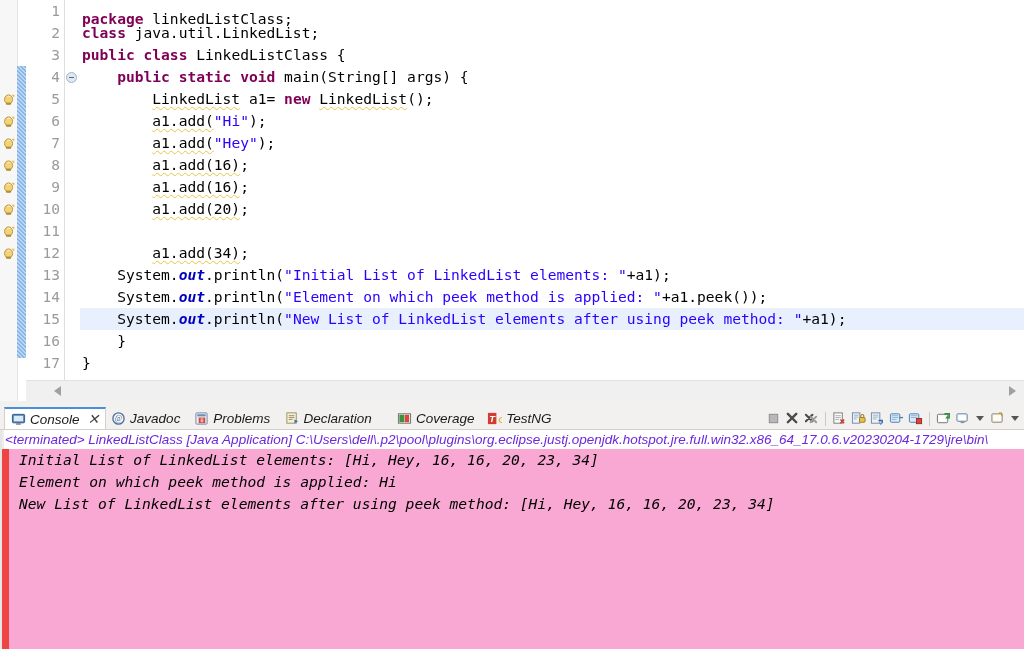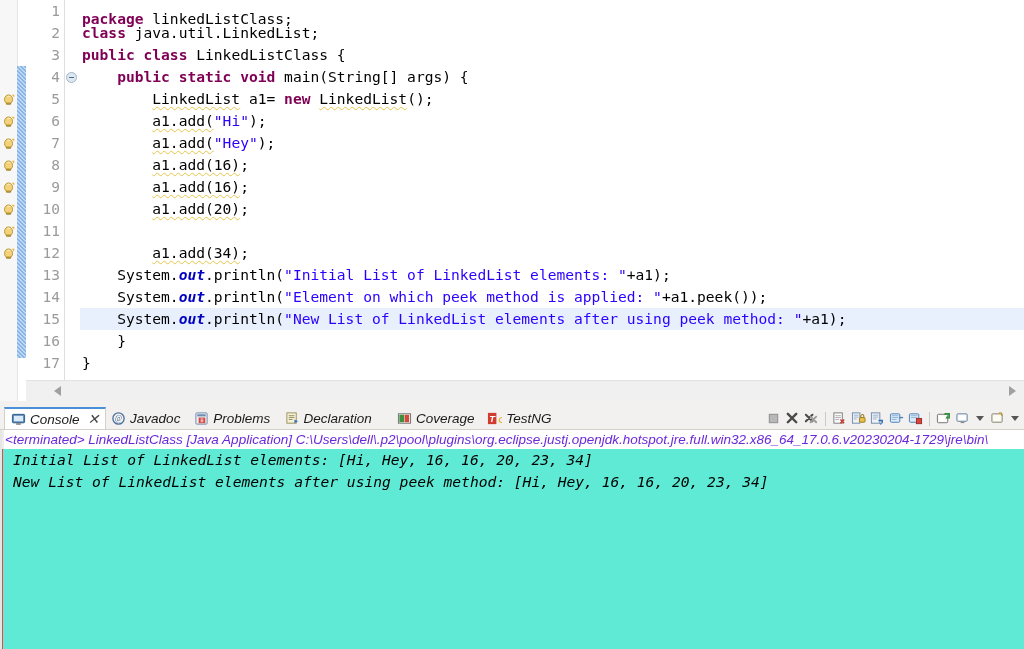--- a/index.html
+++ b/index.html
@@ -223,22 +223,22 @@
     line-height: 19px;
     font-size: 13.5px;
     color: #6d28d9;
     white-space: nowrap;
     overflow: hidden;
     padding-left: 3px;
   }
   #console-out {
     position: absolute;
     left: 0; top: 19px; right: 0; bottom: 0;
-    background: #5eead4;
-    border-left: 1px solid #ef4444;
+    background: #f9a8d4;
+    border-left: 7px solid #ef4444;
   }
   .oline {
     height: 22px;
     line-height: 22px;
     font-family: "DejaVu Sans Mono", "Liberation Mono", monospace;
     font-size: 14.6px;
     color: #000;
     white-space: pre;
     padding-left: 10px;
   }
@@ -516,17 +516,18 @@
           </svg>
         </div>
         <div class="tb-caret"></div>
       </div>
 
     <div id="console-body">
       <div class="scroll-edge"></div>
       <div id="terminated-line">&lt;terminated&gt; LinkedListClass [Java Application] C:\Users\dell\.p2\pool\plugins\org.eclipse.justj.openjdk.hotspot.jre.full.win32.x86_64_17.0.6.v20230204-1729\jre\bin\</div>
       <div id="console-out">
           <div class="oline">Initial List of LinkedList elements: [Hi, Hey, 16, 16, 20, 23, 34]</div>
+          <div class="oline">Element on which peek method is applied: Hi</div>
           <div class="oline">New List of LinkedList elements after using peek method: [Hi, Hey, 16, 16, 20, 23, 34]</div>
         </div>
     </div>
   </div>
 </div>
 
 </body></html>

